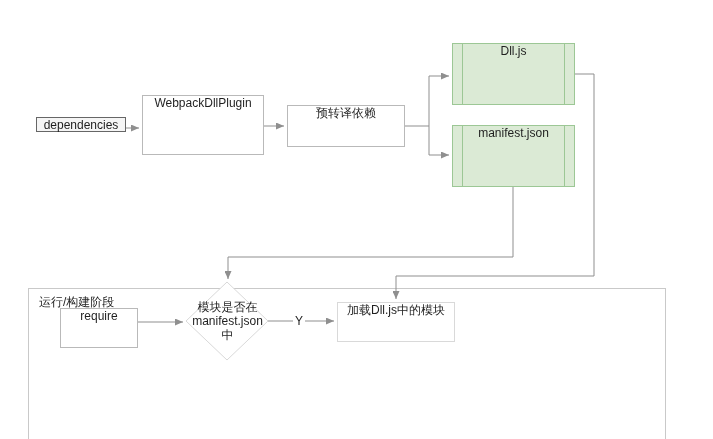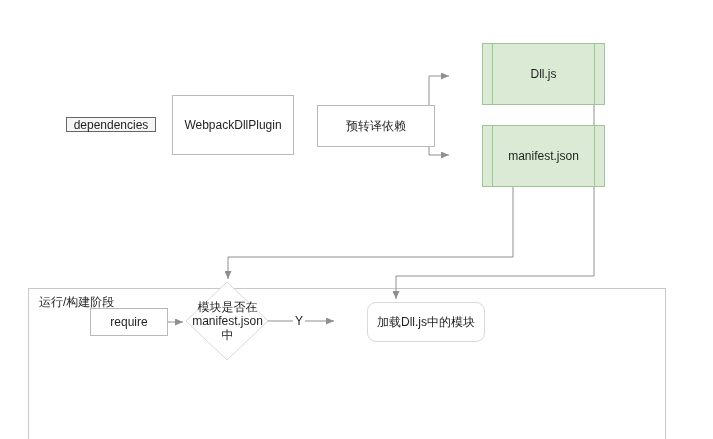--- a/index.html
+++ b/index.html
@@ -4,22 +4,22 @@
 <style>
   html,body{margin:0;padding:0;background:#ffffff;}
   .canvas{
     position:relative;width:713px;height:439px;background:#ffffff;
     font-family:"Liberation Sans",sans-serif;font-size:12px;color:#1f1f1f;
     overflow:hidden;
   }
   .wires{position:absolute;left:0;top:0;width:713px;height:439px;}
   .node{
     position:absolute;box-sizing:border-box;background:#ffffff;
-    display:flex;align-items:center;justify-content:center;
-    text-align:center;line-height:14px;margin-left:30px;
+    display:flex;justify-content:center;
+    text-align:center;line-height:14px;
   }
   .b-med{border:1px solid #b9b9b9;}
   .b-dark{border:1px solid #666666;background:#f5f5f5;}
   .b-light{border:1px solid #d9d9d9;}
   .pp{background:#dbead5;border:1px solid #9cc795;}
   .pp::before,.pp::after{
     content:"";position:absolute;top:0;bottom:0;width:0;
     border-left:1px solid #9cc795;
   }
   .pp::before{left:9px;}
@@ -78,27 +78,27 @@
   </div>
 
   <div class="node pp" style="left:452px;top:43px;width:123px;height:62px;">
     <span>Dll.js</span>
   </div>
 
   <div class="node pp" style="left:452px;top:125px;width:123px;height:62px;">
     <span>manifest.json</span>
   </div>
 
-  <div class="node b-med" style="left:60px;top:308px;width:78px;height:28px;">
+  <div class="node b-med" style="left:60px;top:308px;width:78px;height:40px;">
     <span>require</span>
   </div>
 
   <div class="diamond-text" style="left:181px;top:300px;width:93px;">模块是否在
 manifest.json
 中</div>
 
   <div class="edge-label" style="left:293px;top:314px;">Y</div>
 
-  <div class="node b-light" style="left:337px;top:302px;width:118px;height:40px;border-radius:9px;">
+  <div class="node b-light" style="left:337px;top:302px;width:118px;height:40px;">
     <span>加载Dll.js中的模块</span>
   </div>
 
 </div>
 
 </body></html>

